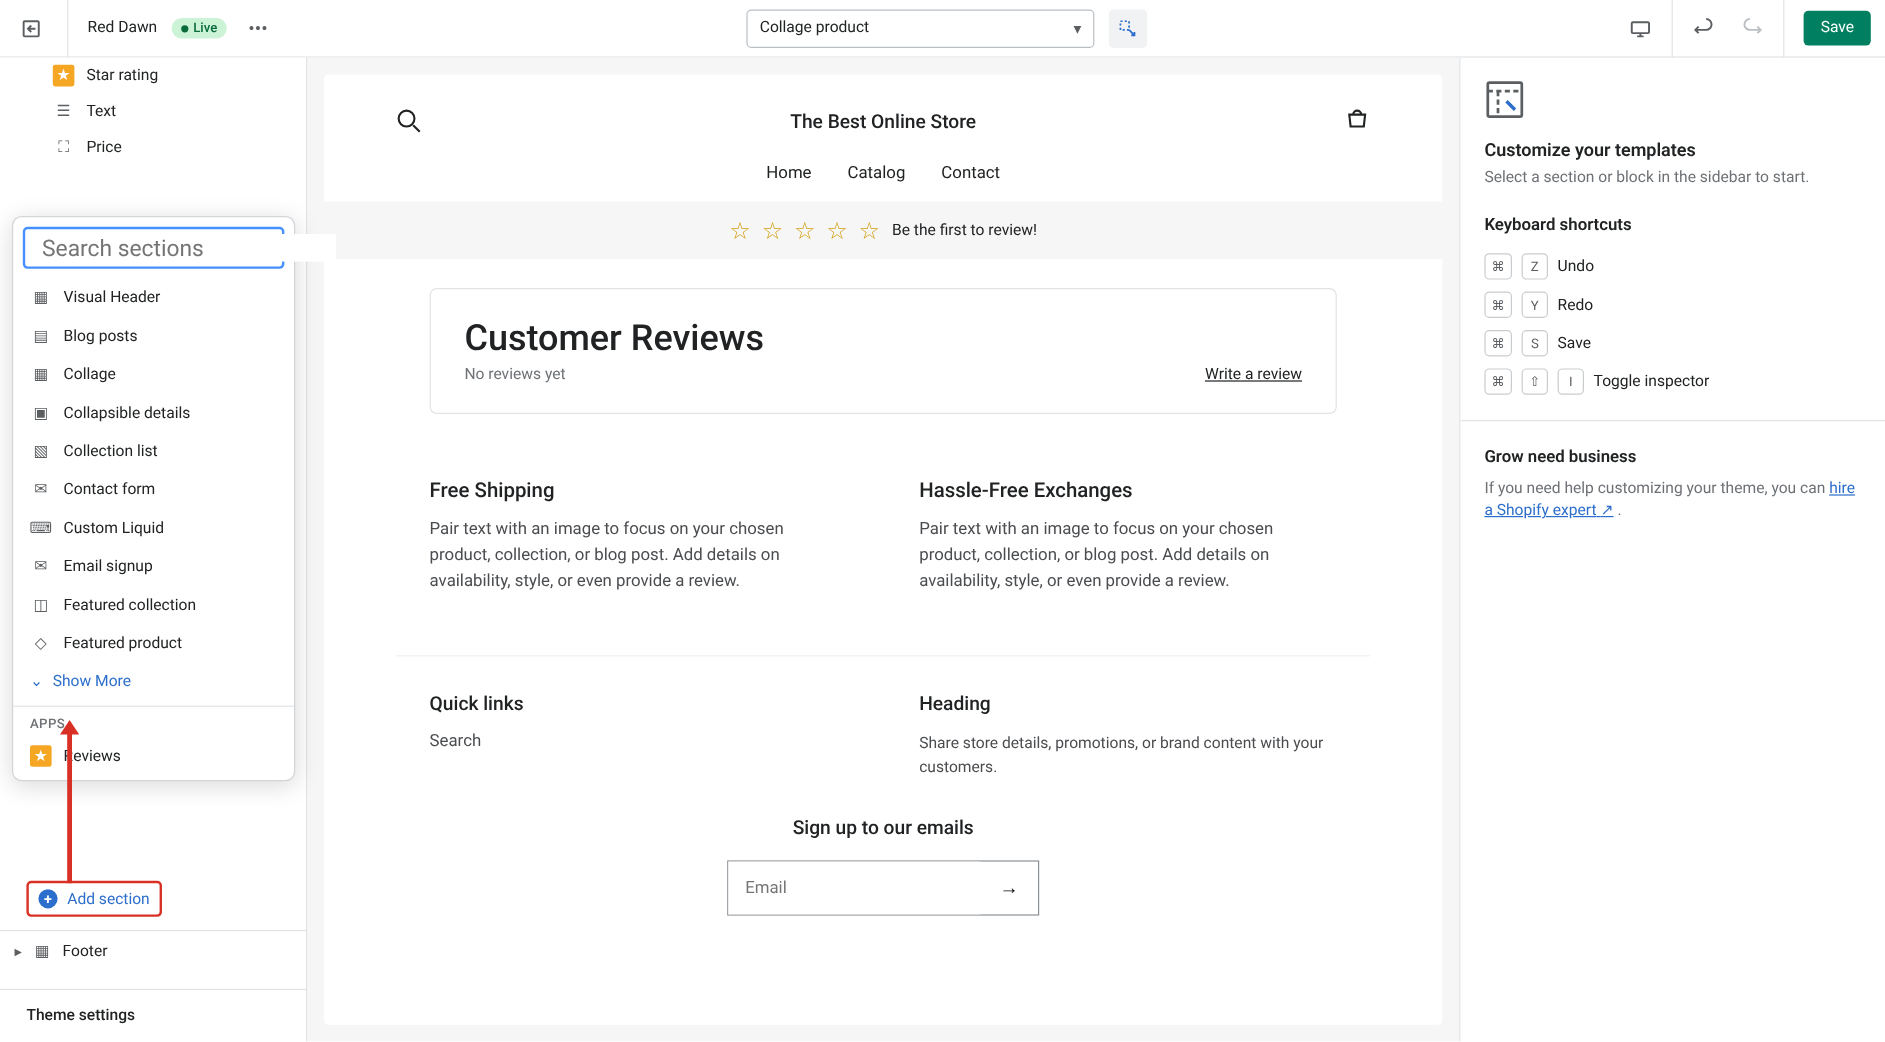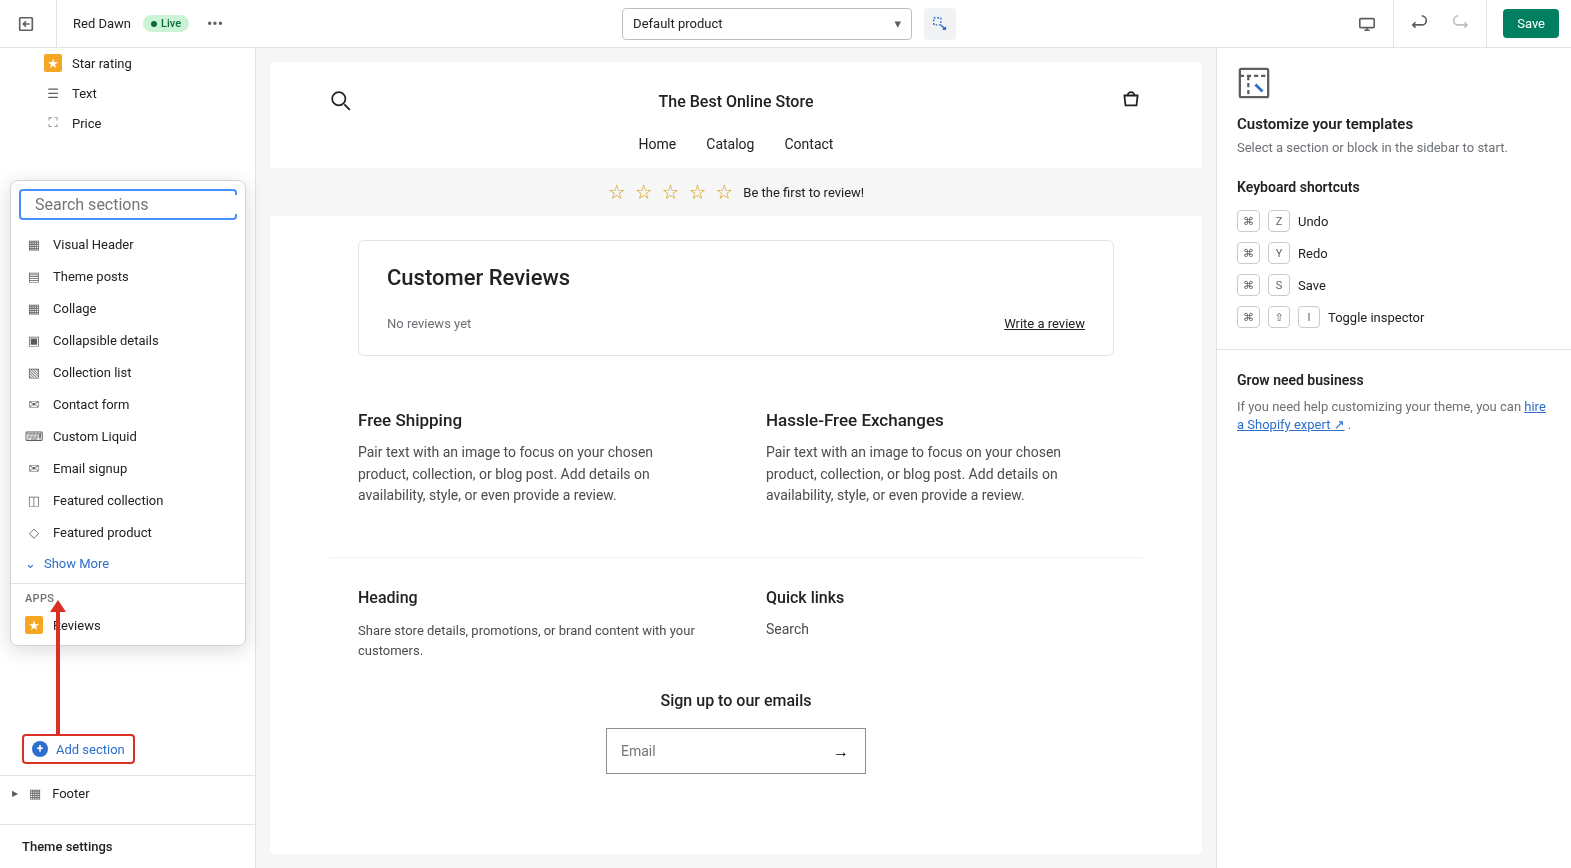--- a/index.html
+++ b/index.html
@@ -18,42 +18,42 @@
 .tb-right{display:flex;align-items:center;gap:4px}
 .icon-btn{width:36px;height:36px;display:flex;align-items:center;justify-content:center;cursor:pointer;border-radius:4px}
 .save-btn{background:#008060;color:#fff;border:none;padding:7px 14px;border-radius:4px;font-size:13px;cursor:pointer;margin-left:8px}
 .main{display:flex;height:calc(100vh - 48px)}
 .sidebar{width:256px;border-right:1px solid #e1e3e5;position:relative;overflow:visible;background:#fff}
 .sb-item{display:flex;align-items:center;gap:10px;padding:6px 12px 6px 44px;cursor:pointer;font-size:13px;color:#202223}
 .sb-icon{width:18px;height:18px;display:flex;align-items:center;justify-content:center;color:#5c5f62}
 .popup{position:absolute;top:132px;left:10px;width:236px;background:#fff;border:1px solid #d2d5d8;border-radius:8px;box-shadow:0 4px 20px rgba(0,0,0,0.15);z-index:10;padding-bottom:4px}
 .search-wrap{padding:8px}
 .search-field{display:flex;align-items:center;border:2px solid #458fff;border-radius:4px;padding:4px 8px;gap:6px;background:#fff}
-.search-field input{border:none;outline:none;flex:1;font-size:16px}
+.search-field input{border:none;outline:none;flex:1;font-size:19px}
 .popup-heading{padding:8px 14px 4px;font-size:11px;color:#6d7175;font-weight:500;letter-spacing:0.3px}
 .popup-item{display:flex;align-items:center;gap:10px;padding:7px 14px;cursor:pointer;font-size:13px}
 .show-more{color:#2c6ecb;padding:8px 14px;display:flex;align-items:center;gap:8px;cursor:pointer;font-size:13px}
 .arrow-anno{position:absolute;top:560px;left:56px;width:4px;height:128px;background:#d93025;z-index:20}
 .arrow-head{position:absolute;top:-8px;left:-6px;width:0;height:0;border-left:8px solid transparent;border-right:8px solid transparent;border-bottom:12px solid #d93025}
 .add-section-row{position:absolute;top:686px;left:22px;display:flex;align-items:center;gap:8px;padding:5px 8px;border:2.5px solid #d93025;border-radius:4px;cursor:pointer;z-index:5;background:#fff}
 .add-section-row .plus{width:16px;height:16px;background:#2c6ecb;border-radius:50%;color:#fff;display:flex;align-items:center;justify-content:center;font-size:12px;font-weight:bold}
 .add-section-row span.lbl{color:#2c6ecb;font-size:13px}
 .footer-row{position:absolute;top:727px;left:0;right:0;display:flex;align-items:center;gap:8px;padding:8px 12px;border-top:1px solid #e1e3e5;cursor:pointer}
 .footer-row .tri{font-size:8px;color:#5c5f62}
 .theme-settings{position:absolute;bottom:0;left:0;right:0;padding:14px 22px;border-top:1px solid #e1e3e5;font-size:13px;font-weight:500;cursor:pointer}
 .preview{flex:1;background:#f6f6f7;padding:14px;overflow:auto}
 .preview-inner{background:#fff;border-radius:4px;min-height:100%;padding:20px 60px 40px}
 .store-header{display:flex;align-items:center;justify-content:space-between;padding:8px 0}
 .store-title{font-size:16px;font-weight:500}
 .store-nav{display:flex;justify-content:center;gap:30px;padding:16px 0;font-size:14px;color:#202223}
 .store-nav span{cursor:pointer}
 .rating-row{display:flex;align-items:center;justify-content:center;gap:8px;padding:12px 0;background:#f6f6f7;margin:0 -60px}
 .stars{color:#d4a017;font-size:20px;letter-spacing:2px}
 .reviews-box{border:1px solid #e1e3e5;border-radius:6px;padding:24px 28px;margin:24px 28px}
-.rb-title{font-size:22px;font-weight:500;margin-bottom:26px}
+.rb-title{font-size:30px;font-weight:500;margin-bottom:5px}
 .rb-row{display:flex;justify-content:space-between;align-items:center}
 .rb-no{color:#6d7175}
 .rb-write{text-decoration:underline;cursor:pointer}
 .features{display:flex;gap:60px;padding:30px 28px}
 .feat{flex:1}
 .feat h3{font-size:17px;font-weight:500;margin-bottom:12px}
 .feat p{color:#4a4c4f;line-height:1.55;font-size:14px}
 .footer-sec{display:flex;gap:60px;padding:30px 28px 10px;border-top:1px solid #f1f1f1;margin-top:20px}
 .fcol{flex:1}
 .fcol h4{font-size:16px;font-weight:500;margin-bottom:14px}
@@ -87,21 +87,21 @@
     <span class="badge">
         <span class="badge-dot"></span>
         <span>Live</span>
       </span>
     <div class="more-btn">
         <span style="font-size:16px;color:#5c5f62">•••</span>
       </div>
   </div>
   <div class="tb-center">
     <div class="template-select">
-      <span>Default product</span>
+      <span>Collage product</span>
       <span style="color:#5c5f62">▾</span>
     </div>
     <div class="inspect-btn">
       <svg width="18" height="18" viewBox="0 0 20 20" fill="none" stroke="#2c6ecb" stroke-width="1.6">
           <rect x="3" y="3" width="8" height="8" stroke-dasharray="2 2"></rect>
           <path d="M11 11l5 5M16 13v3h-3" fill="#2c6ecb"></path>
         </svg>
     </div>
   </div>
   <div class="tb-right">
@@ -152,21 +152,21 @@
           <input placeholder="Search sections" style="">
         </div>
       </div>
       <div id="theme-sections">
           <div class="popup-item">
             <span class="sb-icon">▦</span>
             <span>Visual Header</span>
           </div>
           <div class="popup-item">
             <span class="sb-icon">▤</span>
-            <span>Theme posts</span>
+            <span>Blog posts</span>
           </div>
           <div class="popup-item">
             <span class="sb-icon">▦</span>
             <span>Collage</span>
           </div>
           <div class="popup-item">
             <span class="sb-icon">▣</span>
             <span>Collapsible details</span>
           </div>
           <div class="popup-item">
@@ -260,26 +260,26 @@
           <h3>Free Shipping</h3>
           <p>Pair text with an image to focus on your chosen product, collection, or blog post. Add details on availability, style, or even provide a review.</p>
         </div>
         <div class="feat">
           <h3>Hassle-Free Exchanges</h3>
           <p>Pair text with an image to focus on your chosen product, collection, or blog post. Add details on availability, style, or even provide a review.</p>
         </div>
       </div>
       <div class="footer-sec">
         <div class="fcol">
+          <h4>Quick links</h4>
+          <a href="#">Search</a>
+        </div>
+        <div class="fcol">
           <h4>Heading</h4>
           <p style="color:#4a4c4f;line-height:1.55">Share store details, promotions, or brand content with your customers.</p>
-        </div>
-        <div class="fcol">
-          <h4>Quick links</h4>
-          <a href="#">Search</a>
         </div>
       </div>
       <div class="signup">
         <h4>Sign up to our emails</h4>
         <div class="email-wrap">
           <input placeholder="Email" style="">
           <button><span>→</span></button>
         </div>
       </div>
     </div>

